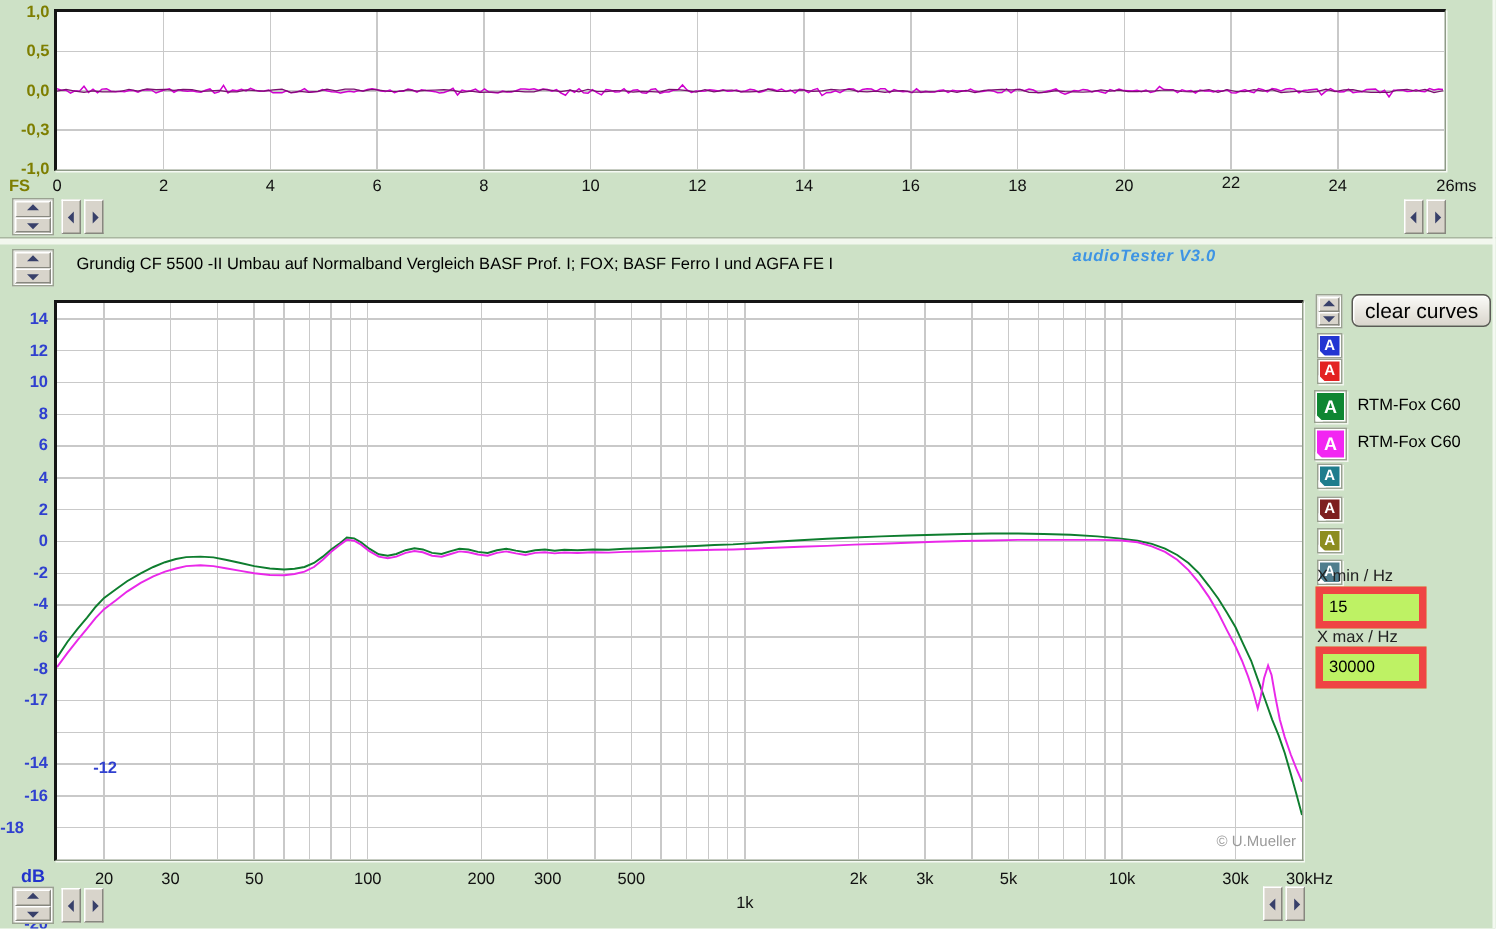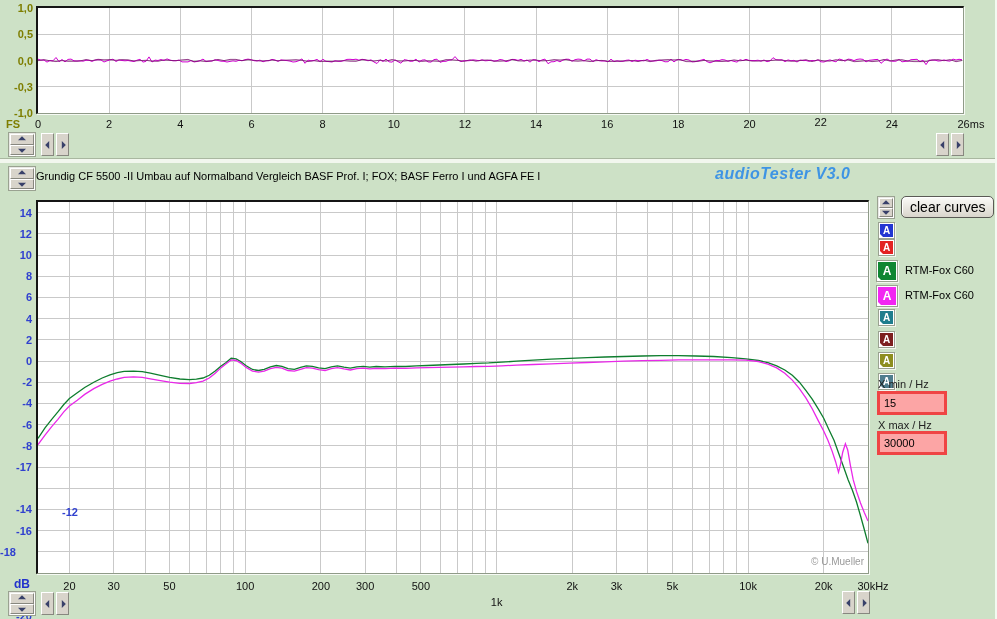--- a/index.html
+++ b/index.html
@@ -23,22 +23,22 @@
   .black{color:#111}
   .r{text-align:right}
   .c{text-align:center}
 
   .fs-label{position:absolute;left:6px;top:118px;font-size:11px;font-weight:bold;color:#7e7e00}
   .db-label{position:absolute;left:14px;top:577px;font-size:12px;font-weight:bold;color:#2233cc}
 
   .divider{position:absolute;left:0;top:158px;width:997px;height:4px;
            background:#f2f7ee;border-top:1px solid #a9b7a0}
 
-  .title{position:absolute;left:36px;top:170px;font-size:11px;color:#000}
-  .brand{position:absolute;left:715px;top:165px;width:250px;font-size:16px;font-weight:bold;
+  .title{position:absolute;left:51px;top:170px;font-size:11px;color:#000}
+  .brand{position:absolute;left:715px;top:165px;width:250px;font-size:11px;font-weight:bold;
          font-style:italic;color:#3e94e4;letter-spacing:.5px}
   .copyright{position:absolute;left:760px;top:556px;width:104px;text-align:right;
              font-size:10px;color:#9a9a9a}
 
   
   .spin-v{position:absolute;width:28px;height:25px;background:#fff;
           border:1px solid #9aa291;box-shadow:inset 1px 1px 0 #e8e8e4;
           display:flex;flex-direction:column;padding:1px;box-sizing:border-box}
   .spin-v.small{width:18px;height:23px}
   .spin-v .sbtn{flex:1;margin:0;background:#d8d4cb;position:relative;
@@ -61,22 +61,22 @@
   .tile{position:absolute;background:#fff;border:1px solid #9aa291;
         box-shadow:1px 1px 0 #f2f6ee;box-sizing:border-box}
   .tile .sq{position:absolute;inset:1px;display:flex;align-items:center;justify-content:center;
         color:#fff;font-weight:bold;font-size:10px;font-family:"Liberation Sans",sans-serif}
   .tile.big .sq{font-size:12px}
   .tile .fold{position:absolute;left:0;bottom:0;width:0;height:0;
         border-left:5px solid #fff;border-top:5px solid transparent}
   .lg-label{position:absolute;left:905px;font-size:11px;color:#000;white-space:nowrap}
 
   .side-label{position:absolute;left:878px;font-size:11px;color:#222}
-  .hz-input{position:absolute;left:877px;width:60px;height:18px;border:3px solid #ef4444;
-       background:#fca5a5;font-family:"Liberation Sans",sans-serif;font-size:11px;padding:0 0 0 4px}
+  .hz-input{position:absolute;left:877px;width:60px;height:18px;border:5px solid #ef4444;
+       background:#bef264;font-family:"Liberation Sans",sans-serif;font-size:11px;padding:0 0 0 4px}
 </style>
 </head>
 <body>
 
 <div id="osc-chart" class="chart">
   <svg id="osc-svg" width="925" height="105" viewBox="0 0 925 105" preserveAspectRatio="none">
       <line x1="71.15384615384616" y1="0" x2="71.15384615384616" y2="105" stroke="#c9c9c9" stroke-width="1" shape-rendering="crispEdges"></line>
       <line x1="142.30769230769232" y1="0" x2="142.30769230769232" y2="105" stroke="#c9c9c9" stroke-width="1" shape-rendering="crispEdges"></line>
       <line x1="213.46153846153845" y1="0" x2="213.46153846153845" y2="105" stroke="#c9c9c9" stroke-width="1" shape-rendering="crispEdges"></line>
       <line x1="284.61538461538464" y1="0" x2="284.61538461538464" y2="105" stroke="#c9c9c9" stroke-width="1" shape-rendering="crispEdges"></line>
@@ -235,21 +235,21 @@
     <span class="tick black c" style="left: 144.471px; top: 580px; width: 50px;">50</span>
     <span class="tick black c" style="left: 220.161px; top: 580px; width: 50px;">100</span>
     <span class="tick black c" style="left: 295.851px; top: 580px; width: 50px;">200</span>
     <span class="tick black c" style="left: 340.127px; top: 580px; width: 50px;">300</span>
     <span class="tick black c" style="left: 395.908px; top: 580px; width: 50px;">500</span>
     <span class="tick black c" style="left: 471.598px; top: 580px; width: 50px; margin-top: 16px;">1k</span>
     <span class="tick black c" style="left: 547.288px; top: 580px; width: 50px;">2k</span>
     <span class="tick black c" style="left: 591.563px; top: 580px; width: 50px;">3k</span>
     <span class="tick black c" style="left: 647.344px; top: 580px; width: 50px;">5k</span>
     <span class="tick black c" style="left: 723.034px; top: 580px; width: 50px;">10k</span>
-    <span class="tick black c" style="left: 798.724px; top: 580px; width: 50px;">20k</span>
+    <span class="tick black c" style="left: 798.724px; top: 580px; width: 50px;">30k</span>
     <span class="tick black c" style="left: 848px; top: 580px; width: 50px;">30kHz</span>
   </div>
 <div class="db-label">dB</div>
 <div class="copyright">© U.Mueller</div>
 
 <div class="spin-v small" style="left:877px;top:196px">
   <div class="sbtn">
       <span class="tri up"></span>
     </div>
   <div class="sbtn">

